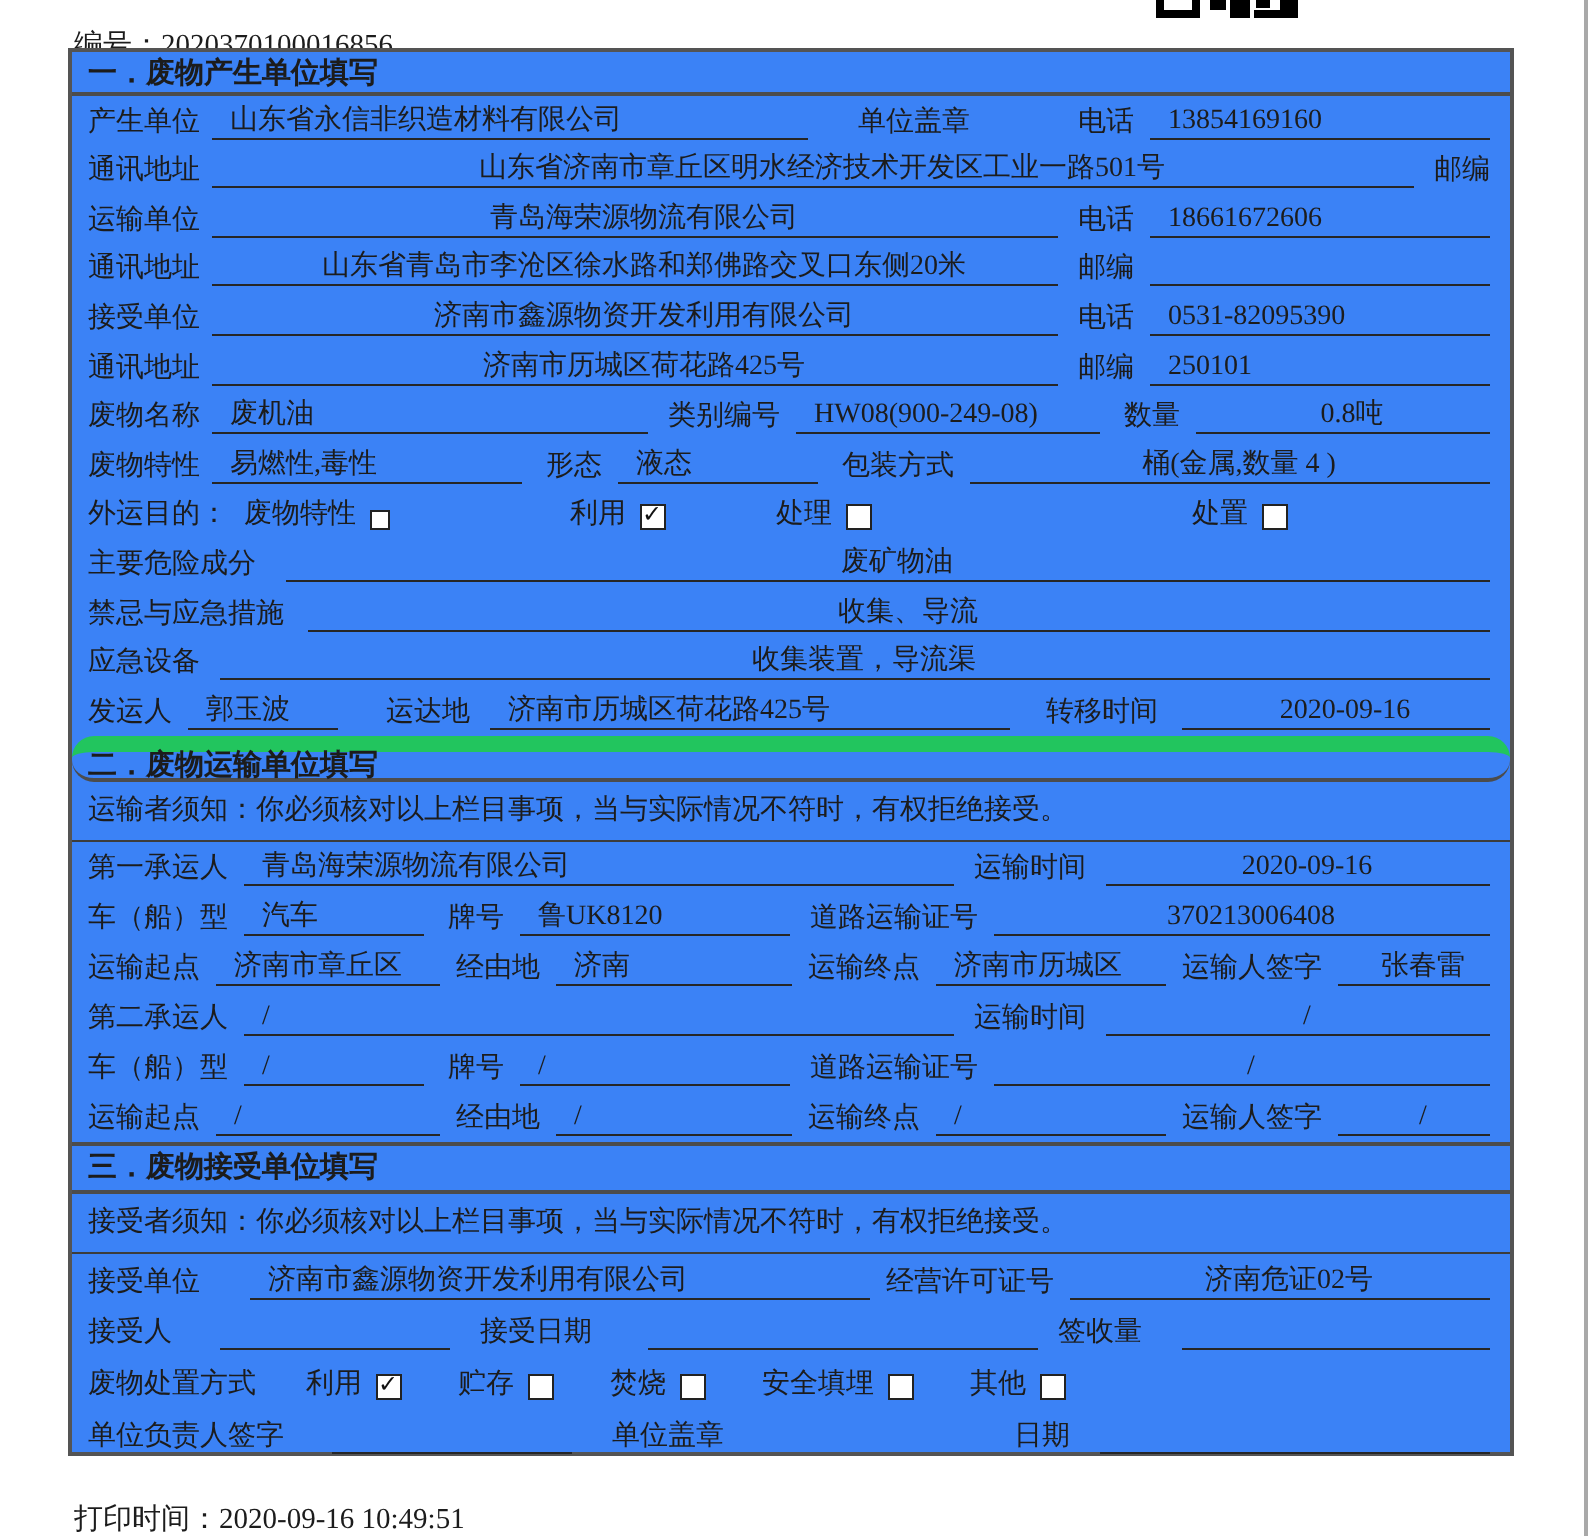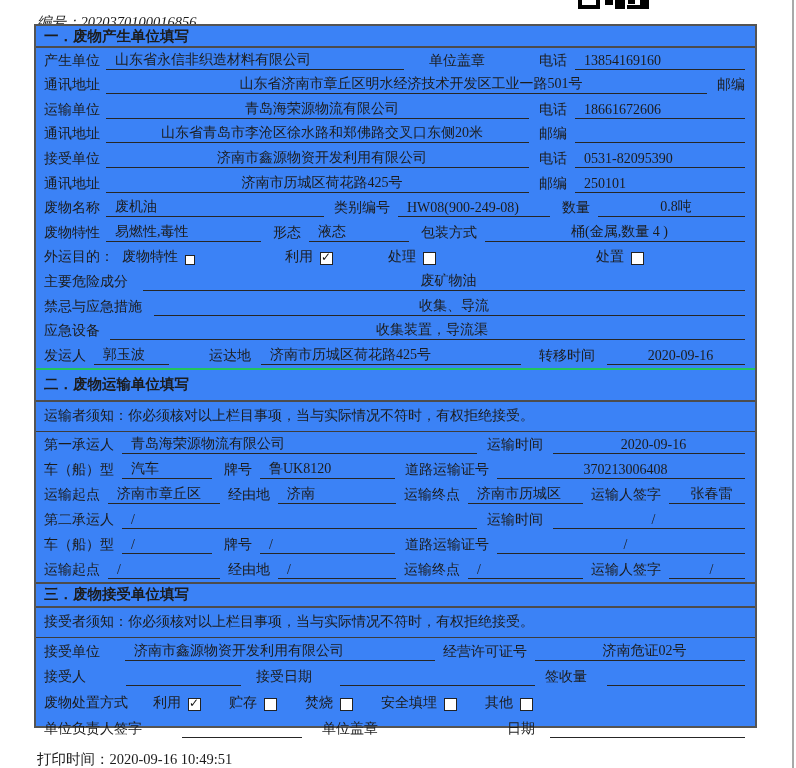--- a/index.html
+++ b/index.html
@@ -1,21 +1,21 @@
 <!DOCTYPE html>
 <html><head>
 <meta charset="utf-8">
 <style>
   * { margin:0; padding:0; box-sizing:border-box; }
   html,body { width:796px; height:768px; background:#fff; overflow:hidden; }
   body { font-family:"Liberation Serif","DejaVu Serif",serif; color:#1c1c1c; position:relative; }
   .page { position:absolute; inset:0; background:#fff; }
 
   
-  .doc-no { position:absolute; left:37px; top:13px; font-size:14.5px; white-space:nowrap;font-style:italic; }
+  .doc-no { position:absolute; left:37px; top:13px; font-size:14.5px; white-space:nowrap; }
   .doc-title { position:absolute; left:0; right:0; top:5px; text-align:center; padding-left:104px;
                font-size:31px; font-weight:700; letter-spacing:1px;margin-top:32px; }
   
   .qr { position:absolute; left:578px; top:0; width:76px; height:9px; }
   .qr div { position:absolute; background:#000; }
   .qr .q1 { left:0; top:0; width:22px; height:9px; background:transparent;
             border-left:4px solid #000; border-right:4px solid #000; border-bottom:4px solid #000; }
   .qr .q2 { left:27px; top:0; width:8px; height:5px; }
   .qr .q3 { left:37px; top:0; width:10px; height:9px; }
   .qr .q4 { left:50px; top:0; width:7px; height:4px; }
@@ -23,42 +23,42 @@
   .qr .q6 { left:62px; top:0; width:9px; height:9px; }
 
   .right-edge-line { position:absolute; top:0; bottom:0; right:2px; width:2px; background:#a9a9a9; }
 
   
   .form { position:absolute; left:34px; top:24px; width:723px; height:704px;
           border:2px solid #545454; background:#3b82f6; font-size:14px; }
   .sec-title { font-weight:700; font-size:14.5px; padding-left:8px; display:flex; align-items:center;
                border-bottom:2px solid #4c4c4c; }
   .sec-t1 { height:22px; }
-  .sec-t2 { height:34px; border-top:2px solid #22c55e; }
+  .sec-t2 { height:23px; border-top:8px solid #22c55e;border-radius:11px; }
   .sec-t3 { height:26px; border-top:2px solid #4c4c4c; }
   .notice { height:30px; display:flex; align-items:center; padding-left:8px;
             border-bottom:1.5px solid #3c3c3c; font-size:14px; }
 
   .frow { display:flex; align-items:flex-end; padding:0 10px 3px 8px; }
   .r1 { height:24.6px; }
   .r2 { height:25px; }
   .r3 { height:25.8px; }
 
   .lbl { flex:none; white-space:nowrap; }
   .u { border-bottom:1px solid #262626; white-space:nowrap; padding-left:9px; overflow:hidden; flex:none; }
   .uflex { flex:1 1 auto;text-align:center; }
   .spacer { flex:1 1 auto; }
 
   .w75{width:75px}.w90{width:90px}.w100{width:100px}.w112{width:112px}
   .w115{width:115px}.w118{width:118px}.w120{width:120px}.w135{width:135px}.w152{width:152px}
   .w155{width:155px}.w170{width:170px}.w195{width:195px}.w218{width:218px}
   .w260{width:260px}.w298{width:298px}.w310{width:310px}.w355{width:355px}
   .ml6{margin-left:6px}.ml8{margin-left:8px}.ml10{margin-left:10px}.ml12{margin-left:12px}
   .ml15{margin-left:15px}.ml18{margin-left:18px}.ml20{margin-left:20px}.ml25{margin-left:25px}
-  .ml28{margin-left:28px}.ml40{margin-left:40px}.ml55{margin-left:55px}
+  .ml28{margin-left:28px}.ml40{margin-left:24px}.ml55{margin-left:55px}
   .ml90{margin-left:90px}.ml160{margin-left:160px}.mr10{margin-right:10px}
 
   .cb { flex:none; width:13px; height:13px; border:1.3px solid #222; margin-left:7px; margin-bottom:1px;
         position:relative; background:#fff; }
   .cb.small { width:10px; height:10px; }
   .cb.checked::after { content:"\2713"; position:absolute; left:0px; top:-3px;
         font-family:"DejaVu Sans",sans-serif; font-size:12px; color:#111; }
 
   .print-time { position:absolute; left:37px; top:750px; font-size:14.5px; white-space:nowrap; }
 </style>

